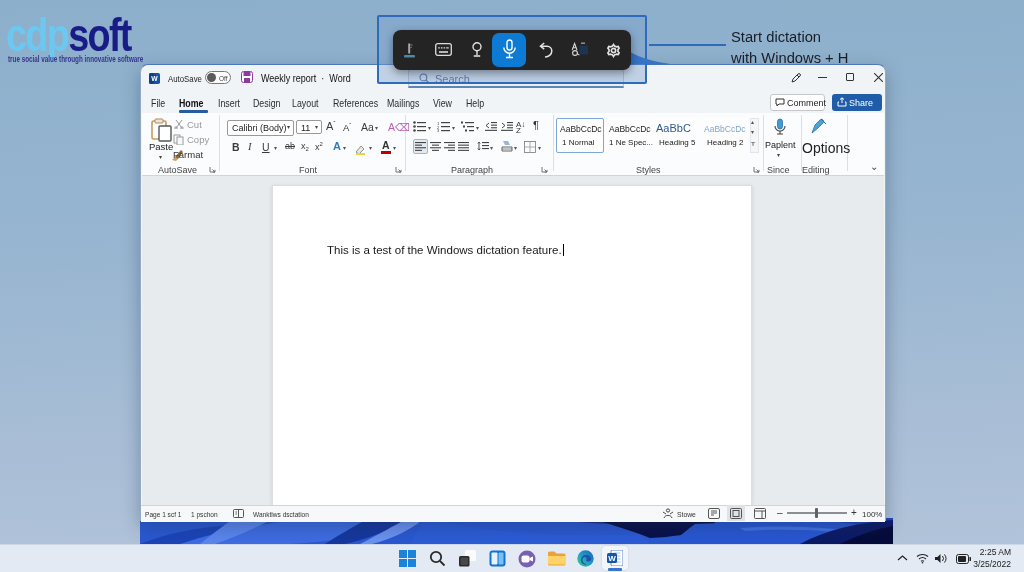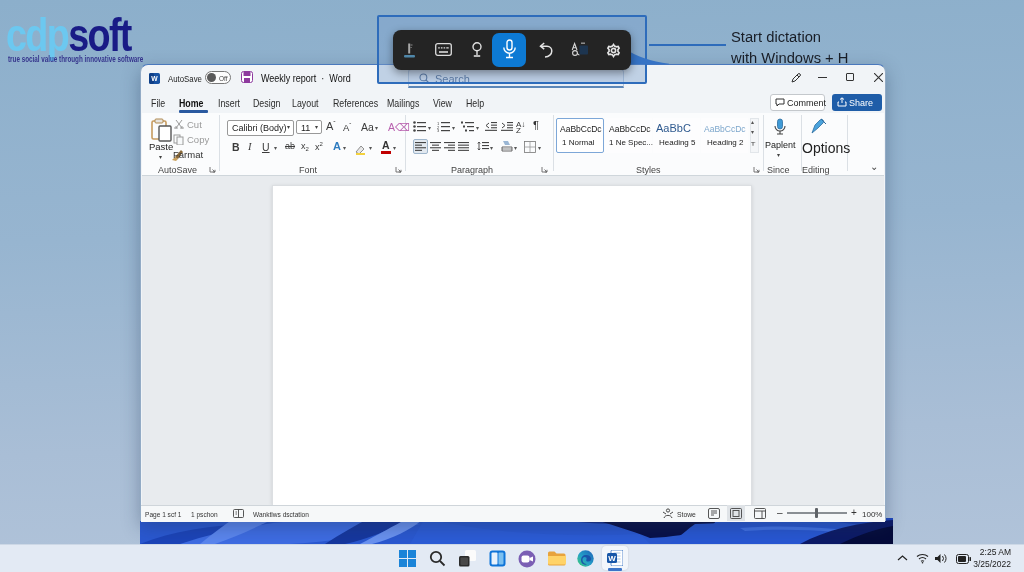--- a/index.html
+++ b/index.html
@@ -286,20 +286,21 @@
       <path d="M2,15 L5,7 L10,2 a2,2 0 0 1 3,3 L8,10 Z" fill="#4ba3dc" stroke="#2d6da0" stroke-width="0.8"></path>
       <path d="M11,1 L16,6" stroke="#2d6da0" stroke-width="1"></path>
     </svg>
     <div class="abs" style="left:661px;top:75px;font-size:14px;color:#222;">Options</div>
     <div class="glabel" style="left:661px;">Editing</div>
 
     <div class="abs" style="left:729px;top:96px;font-size:10px;color:#444;">⌄</div>
 
     <div class="abs" style="left:1px;top:111px;width:742px;height:329px;background:#e8ebee;"></div>
     <div class="abs" style="left:131px;top:120px;width:480px;height:320px;background:#fff;border:1px solid #dcdfe2;border-bottom:none;box-shadow:0 1px 4px rgba(0,0,0,0.12);"></div>
+    <div class="abs" style="left:186px;top:179px;font-size:11.5px;color:#1a1a1a;">This is a test of the Windows dictation feature.<span style="border-left:1px solid #000;margin-left:1.5px;"></span></div>
 
     <div class="abs" style="left:0;top:440px;width:744px;height:17px;background:#f6f8f9;border-top:1px solid #cfd5da;"></div>
     <div class="abs" style="left:4px;top:445px;font-size:8px;color:#333;transform:scaleX(0.82);transform-origin:left;">Page 1 scf 1</div>
     <div class="abs" style="left:50px;top:445px;font-size:8px;color:#333;transform:scaleX(0.82);transform-origin:left;">1 pschon</div>
     <svg class="abs" style="left:92px;top:444px;" width="11" height="9" viewBox="0 0 11 9" fill="none" stroke="#444" stroke-width="0.9">
         <rect x="0.5" y="0.5" width="10" height="8" rx="1"></rect>
         <path d="M5.5,0.5 V8.5 M2.5,3 h1.5 M2.5,5 h1.5"></path>
       </svg>
     <div class="abs" style="left:112px;top:445px;font-size:8px;color:#333;transform:scaleX(0.82);transform-origin:left;">Wanktlws dsctation</div>
     <svg class="abs" style="left:521px;top:443px;" width="12" height="11" viewBox="0 0 12 11" fill="none" stroke="#333" stroke-width="0.9">

